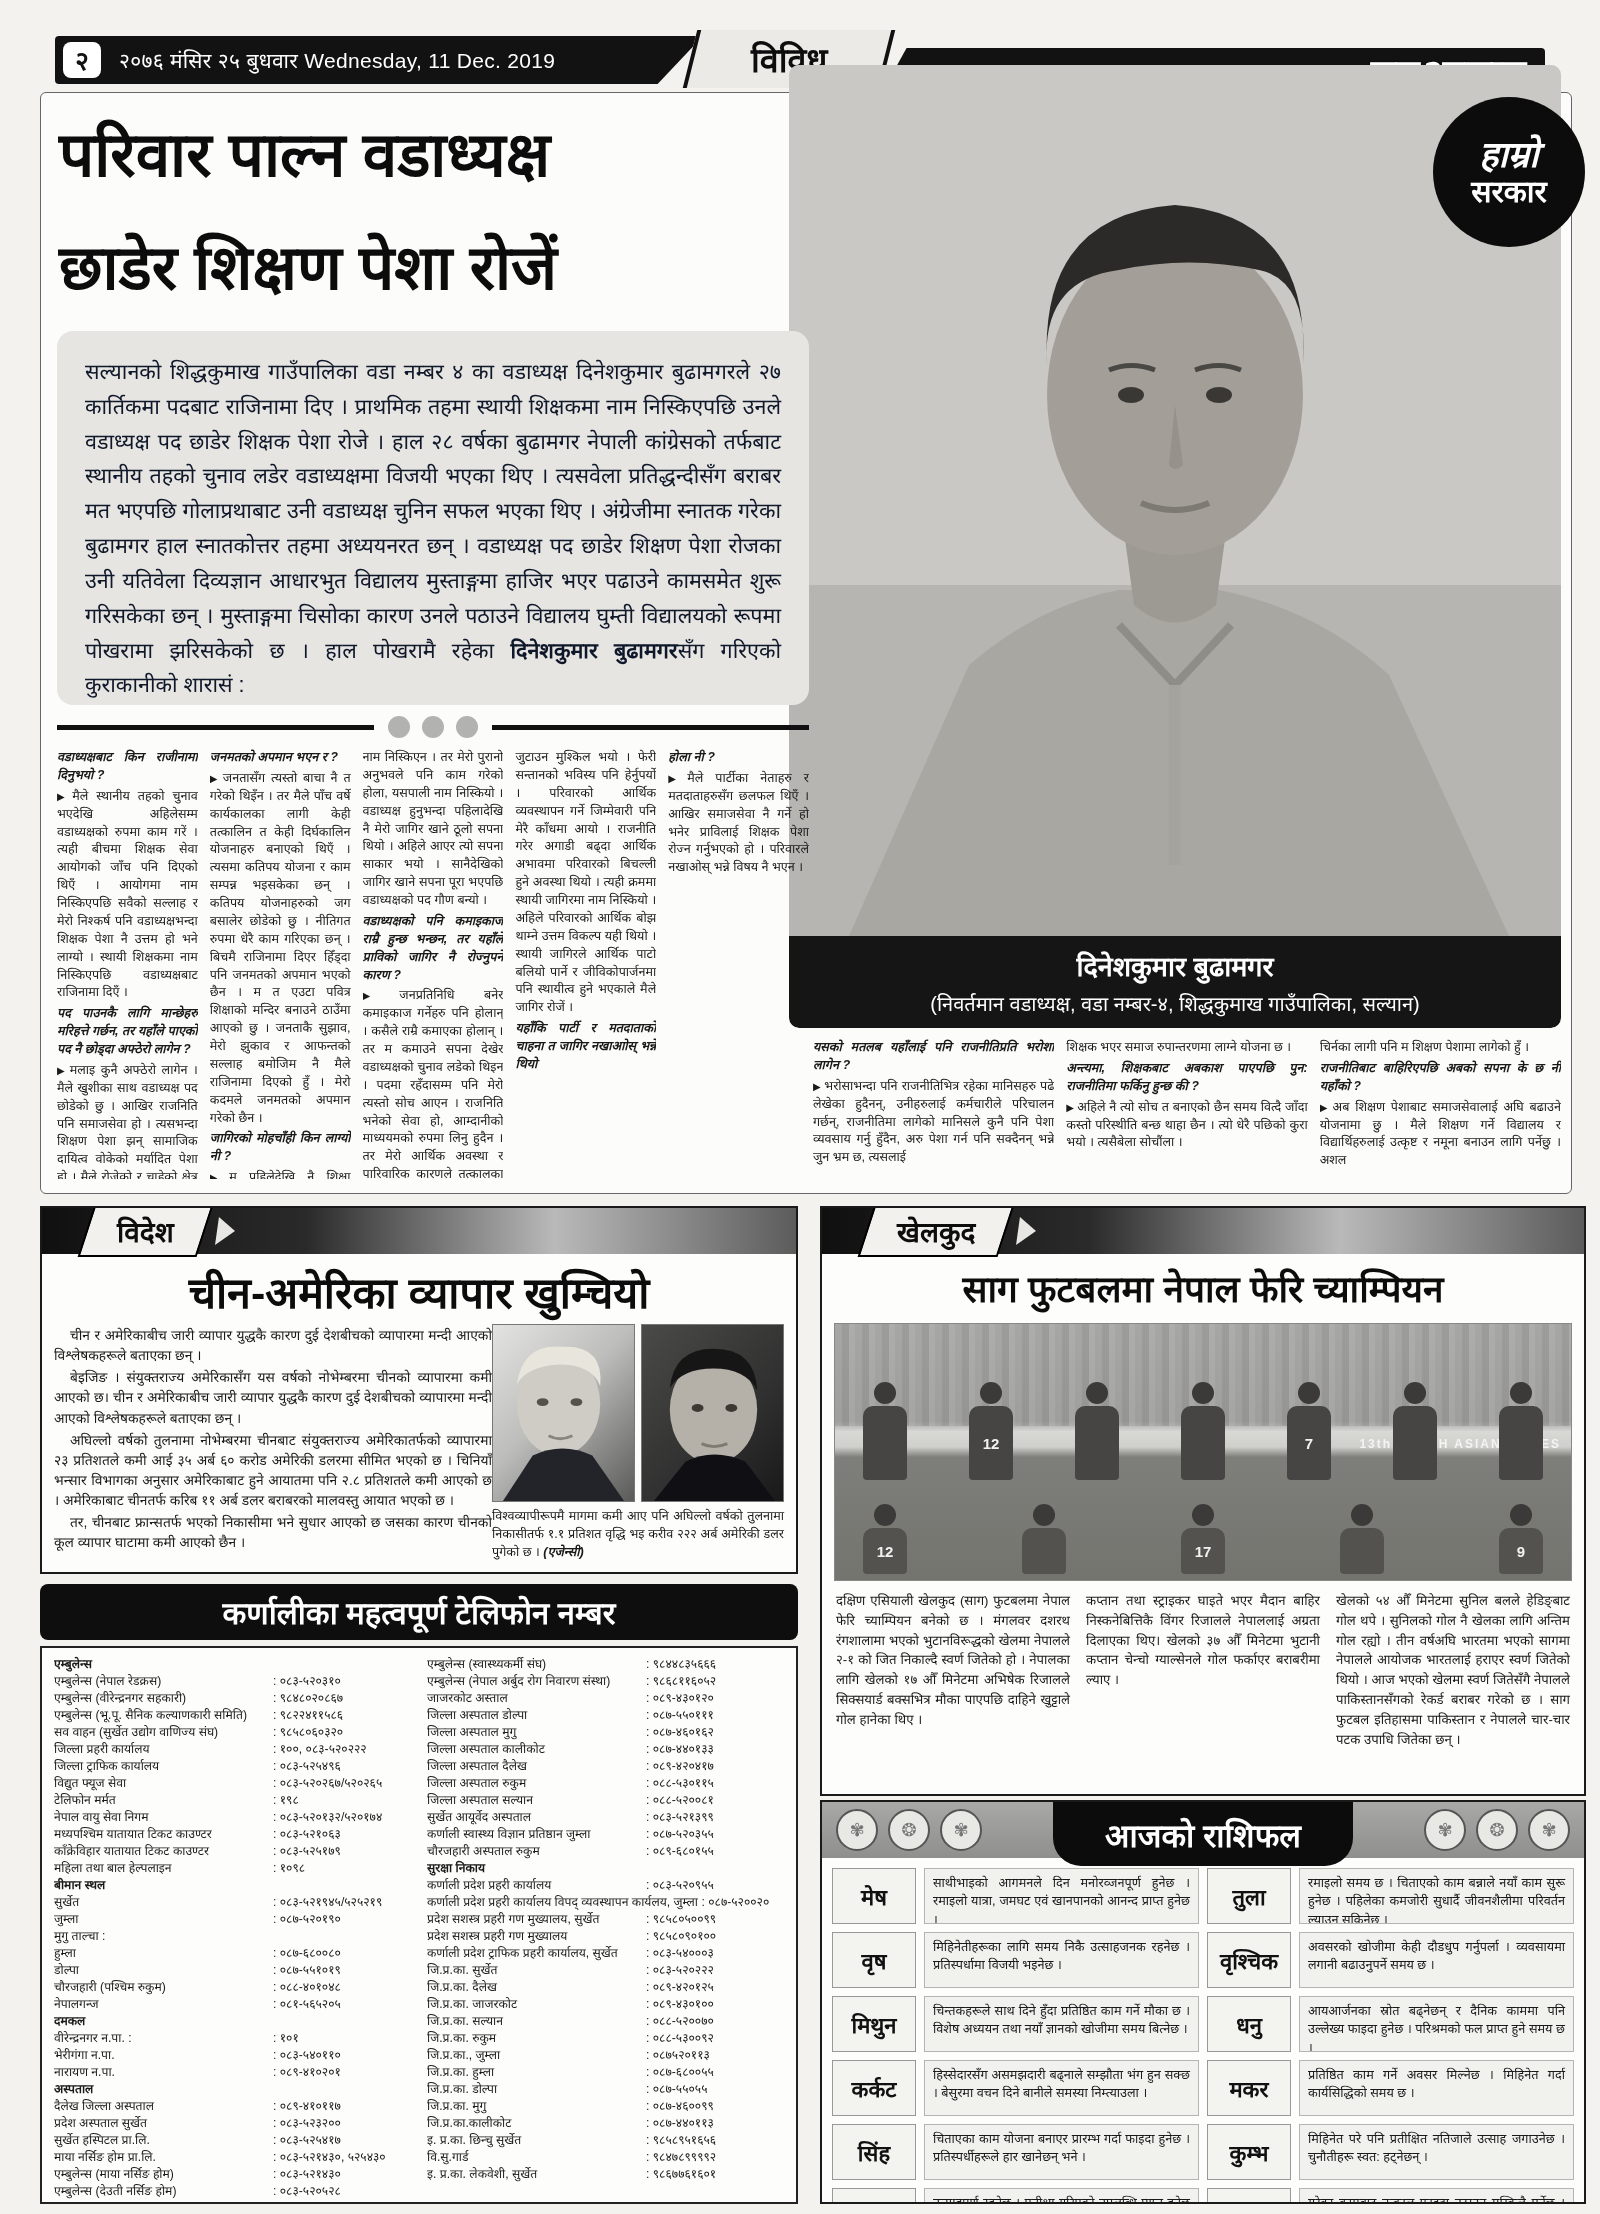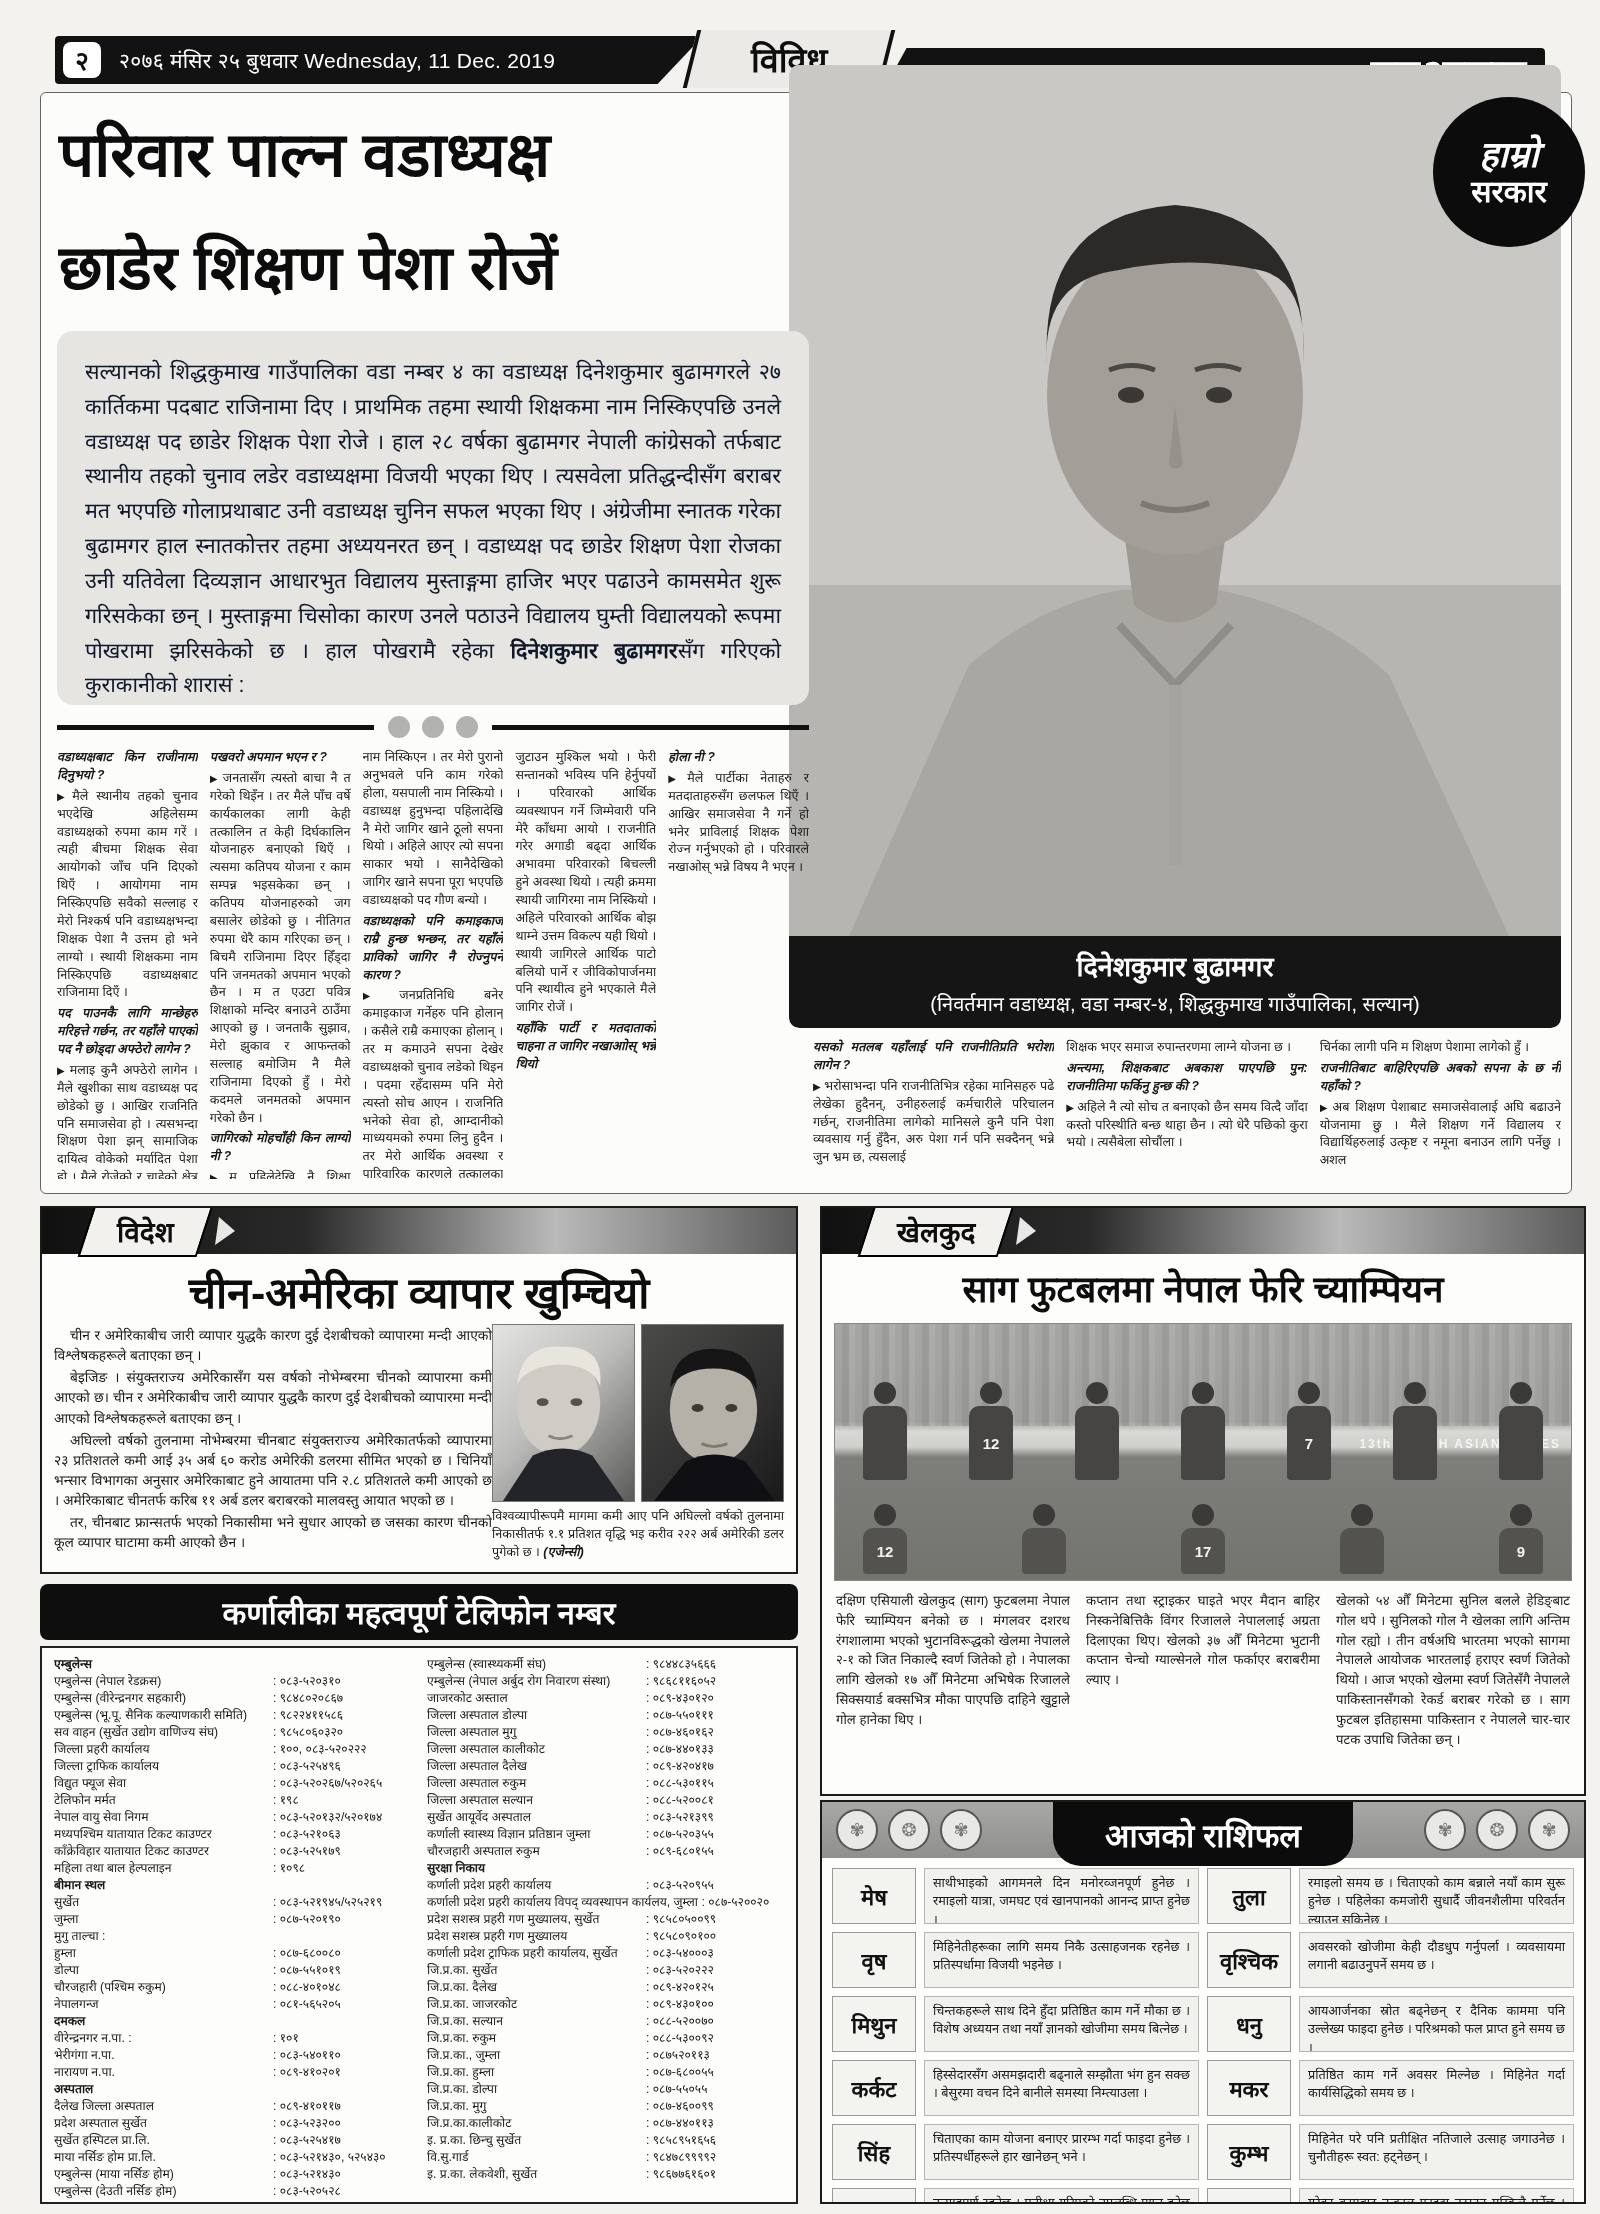--- a/index.html
+++ b/index.html
@@ -190,21 +190,21 @@
 
   <div class="iv-col">
 
       <p data-type="q">वडाध्यक्षबाट किन राजीनामा दिनुभयो ?</p>
         <p data-type="a">मैले स्थानीय तहको चुनाव भएदेखि अहिलेसम्म वडाध्यक्षको रुपमा काम गरें । त्यही बीचमा शिक्षक सेवा आयोगको जाँच पनि दिएको थिएँ । आयोगमा नाम निस्किएपछि सवैको सल्लाह र मेरो निश्कर्ष पनि वडाध्यक्षभन्दा शिक्षक पेशा नै उत्तम हो भने लाग्यो । स्थायी शिक्षकमा नाम निस्किएपछि वडाध्यक्षबाट राजिनामा दिएँ ।</p>
         <p data-type="q">पद पाउनकै लागि मान्छेहरु मरिहत्ते गर्छन, तर यहाँले पाएको पद नै छोड्दा अफ्ठेरो लागेन ?</p>
         <p data-type="a">मलाइ कुनै अफ्ठेरो लागेन । मैले खुशीका साथ वडाध्यक्ष पद छोडेको छु । आखिर राजनिति पनि समाजसेवा हो । त्यसभन्दा शिक्षण पेशा झन् सामाजिक दायित्व वोकेको मर्यादित पेशा हो । मैले रोजेको र चाहेको क्षेत्र भएकोले पनि शिक्षण पेशाले मलाई तान्यो ।</p>
       </div>
       <div class="iv-col">
 
-      <p data-type="q">पखवरो अपमान भएन र ?</p>
+      <p data-type="q">जनमतको अपमान भएन र ?</p>
         <p data-type="a">जनतासँग त्यस्तो बाचा नै त गरेको थिइँन । तर मैले पाँच वर्षे कार्यकालका लागी केही तत्कालिन त केही दिर्घकालिन योजनाहरु बनाएको थिएँ । त्यसमा कतिपय योजना र काम सम्पन्न भइसकेका छन् । कतिपय योजनाहरुको जग बसालेर छोडेको छु । नीतिगत रुपमा धेरै काम गरिएका छन् । बिचमै राजिनामा दिएर हिँड्दा पनि जनमतको अपमान भएको छैन । म त एउटा पवित्र शिक्षाको मन्दिर बनाउने ठाउँमा आएको छु । जनताकै सुझाव, मेरो झुकाव र आफन्तको सल्लाह बमोजिम नै मैले राजिनामा दिएको हुँ । मेरो कदमले जनमतको अपमान गरेको छैन ।</p>
         <p data-type="q">जागिरको मोहचाँही किन लाग्यो नी ?</p>
         <p data-type="a">म पहिलेदेखि नै शिक्षा क्षेत्रलाई माया गर्ने मान्छे हुँ । मैले स्थानीय तहको चुनाव हुनुभन्दा पहिला २०७० सालमा पनि पुर्ण तयारीका साथ शिक्षक सेवा आयोगको परिक्षा दिएको थिएँ । तर त्यसबेला मेरो</p>
       </div>
       <div class="iv-col">
 
       <p data-type="cont">नाम निस्किएन । तर मेरो पुरानो अनुभवले पनि काम गरेको होला, यसपाली नाम निस्कियो । वडाध्यक्ष हुनुभन्दा पहिलादेखि नै मेरो जागिर खाने ठूलो सपना थियो । अहिले आएर त्यो सपना साकार भयो । सानैदेखिको जागिर खाने सपना पूरा भएपछि वडाध्यक्षको पद गौण बन्यो ।</p>
         <p data-type="q">वडाध्यक्षको पनि कमाइकाज राम्रै हुन्छ भन्छन, तर यहाँले प्राविको जागिर नै रोज्नुपर्ने कारण ?</p>
         <p data-type="a">जनप्रतिनिधि बनेर कमाइकाज गर्नेहरु पनि होलान् । कसैले राम्रै कमाएका होलान् । तर म कमाउने सपना देखेर वडाध्यक्षको चुनाव लडेको थिइन । पदमा रहँदासम्म पनि मेरो त्यस्तो सोच आएन । राजनिति भनेको सेवा हो, आम्दानीको माध्ययमको रुपमा लिनु हुदैन । तर मेरो आर्थिक अवस्था र पारिवारिक कारणले तत्कालका लागि मैले राजनीतिमा रहेर सेवा गर्ने अवस्था रहेन । मेरो परिवारको आर्थिक अवस्था पनि उच्च होइन । वडाध्यक्ष पदमै रहँदा पखवर्ष</p>
       </div>

